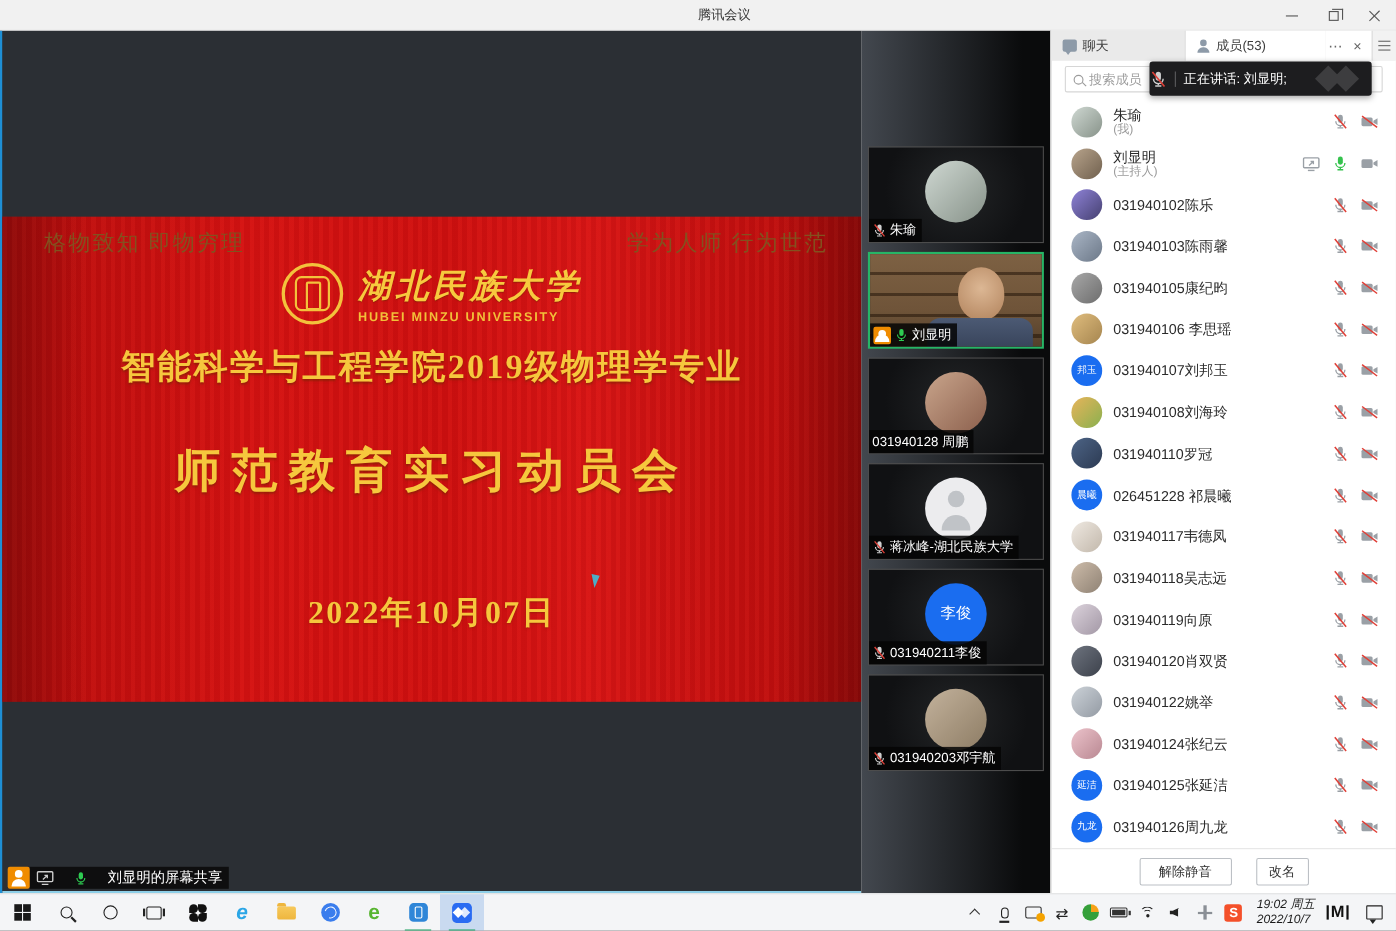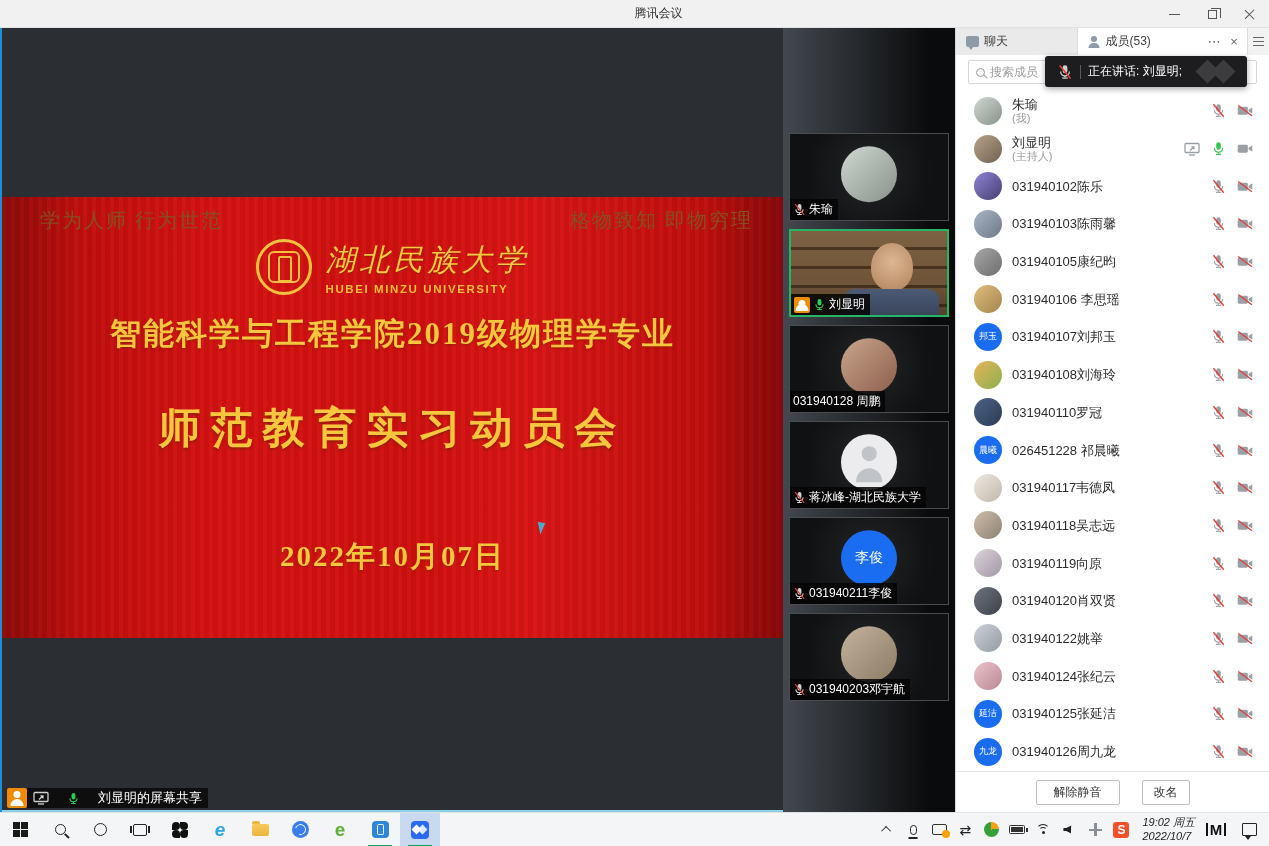--- a/index.html
+++ b/index.html
@@ -32,21 +32,21 @@
       repeating-linear-gradient(90deg, rgba(255,80,60,.07) 0 4px, rgba(110,0,0,.07) 4px 9px),
       linear-gradient(90deg,#b30d0d,#d31212 28%,#ce1010 52%,#d71515 68%,#b10c0c);
   }
   .slide-mottos { position:absolute; top:10px; left:38px; right:30px; display:flex; justify-content:space-between;
     font-family:"Liberation Serif","DejaVu Serif",serif; font-size:20px; color:#83511f; letter-spacing:2px; }
   .logo-row { position:absolute; top:42px; left:0; right:0; display:flex; justify-content:center; align-items:center; gap:14px; }
   .seal { width:56px; height:56px; border-radius:50%; border:3px solid #f3c23c; position:relative; flex:0 0 auto; }
   .seal::before { content:""; position:absolute; left:9px; top:9px; right:9px; bottom:9px; border:2px solid #f3c23c; border-radius:6px; }
   .seal::after { content:""; position:absolute; left:19px; top:14px; width:10px; height:22px; border:2px solid #f3c23c; border-radius:2px; }
   .logo-texts { display:flex; flex-direction:column; align-items:flex-start; }
-  .uni-cn { font-family:"Liberation Serif","DejaVu Serif",serif; font-size:30px; font-weight:normal; color:#f7c93e;
+  .uni-cn { font-family:"Liberation Serif","DejaVu Serif",serif; font-size:30px; font-weight:bold; color:#f7c93e;
     font-style:italic; letter-spacing:4px; text-shadow:0 1px 1px rgba(100,40,0,.5); }
   .uni-en { font-size:11.5px; font-weight:bold; color:#f2bf39; letter-spacing:1.6px; margin-top:2px; }
   .slide-subtitle { position:absolute; top:116px; left:0; right:0; text-align:center;
     font-family:"Liberation Serif","DejaVu Serif",serif; font-size:31px; font-weight:bold; color:#f6c73d;
     letter-spacing:2px; text-shadow:0 1px 2px rgba(110,40,0,.55); }
   .slide-title { position:absolute; top:203px; left:0; right:0; text-align:center;
     font-family:"Liberation Serif","DejaVu Serif",serif; font-size:42px; font-weight:bold; color:#f6c73d;
     letter-spacing:10px; text-shadow:0 2px 2px rgba(110,40,0,.55); }
   .slide-date { position:absolute; top:340px; left:0; right:0; text-align:center;
     font-family:"Liberation Serif","DejaVu Serif",serif; font-size:29px; font-weight:bold; color:#f6c73d;
@@ -101,21 +101,21 @@
   .person-ic::after { content:""; position:absolute; left:50%; bottom:0; transform:translateX(-50%); width:11px; height:5px; border-radius:6px 6px 0 0; background:#8d9aa8; }
 
   .search-row { height:34px; padding:5px 12px; flex:0 0 auto; }
   .search-box { height:24px; border:1px solid #d6d6d6; border-radius:2px; display:flex; align-items:center; padding:0 7px; gap:5px; background:#fff; }
   .mag { width:9px; height:9px; border:1.4px solid #9b9b9b; border-radius:50%; position:relative; flex:0 0 auto; }
   .mag::after { content:""; position:absolute; width:5px; height:1.4px; background:#9b9b9b; transform:rotate(45deg); right:-4px; bottom:-2px; }
   .search-box input { border:none; outline:none; font-size:12px; color:#333; width:100%; background:transparent; }
   .search-box input::placeholder { color:#9e9e9e; }
 
   .toast { position:absolute; top:28px; right:22px; width:202px; height:31px; background:#1d1d1f; border-radius:3px;
-    box-shadow:0 2px 6px rgba(0,0,0,.35); display:flex; align-items:center; padding:0 12px; gap:7px; z-index:5; overflow:hidden; }
+    box-shadow:0 2px 6px rgba(0,0,0,.35); display:flex; align-items:center; padding:0 0; gap:7px; z-index:5; overflow:hidden; }
   .toast-sep { width:1px; height:14px; background:rgba(255,255,255,.28); }
   .toast-text { color:#fff; font-size:12px; white-space:nowrap; }
   .toast-mark { position:absolute; right:6px; top:4px; width:46px; height:24px; opacity:.14; }
   .toast-mark i { position:absolute; width:17px; height:17px; background:#fff; transform:rotate(45deg); }
   .toast-mark i:nth-child(1){ left:4px; top:3px; } .toast-mark i:nth-child(2){ left:20px; top:3px; }
 
   .member-list { flex:1; overflow:hidden; padding-top:3px; }
   .m-row { height:37.7px; display:flex; align-items:center; padding:0 16px 0 18px; }
   .m-avatar { width:28px; height:28px; border-radius:50%; flex:0 0 auto; display:flex; align-items:center; justify-content:center;
     color:#fff; font-size:9px; letter-spacing:0; position:relative; overflow:hidden; }
@@ -201,22 +201,22 @@
         <span class="ic-close"></span>
       </div>
   </div>
 </div>
 
 <div class="main">
 
   <div class="share">
     <div class="slide">
       <div class="slide-mottos">
+        <span>格物致知 即物穷理</span>
         <span>学为人师 行为世范</span>
-        <span>格物致知 即物穷理</span>
       </div>
       <div class="logo-row">
         <div class="seal"></div>
         <div class="logo-texts">
           <div class="uni-cn">湖北民族大学</div>
           <div class="uni-en">HUBEI MINZU UNIVERSITY</div>
         </div>
       </div>
       <div class="slide-subtitle">智能科学与工程学院2019级物理学专业</div>
       <div class="slide-title">师范教育实习动员会</div>

